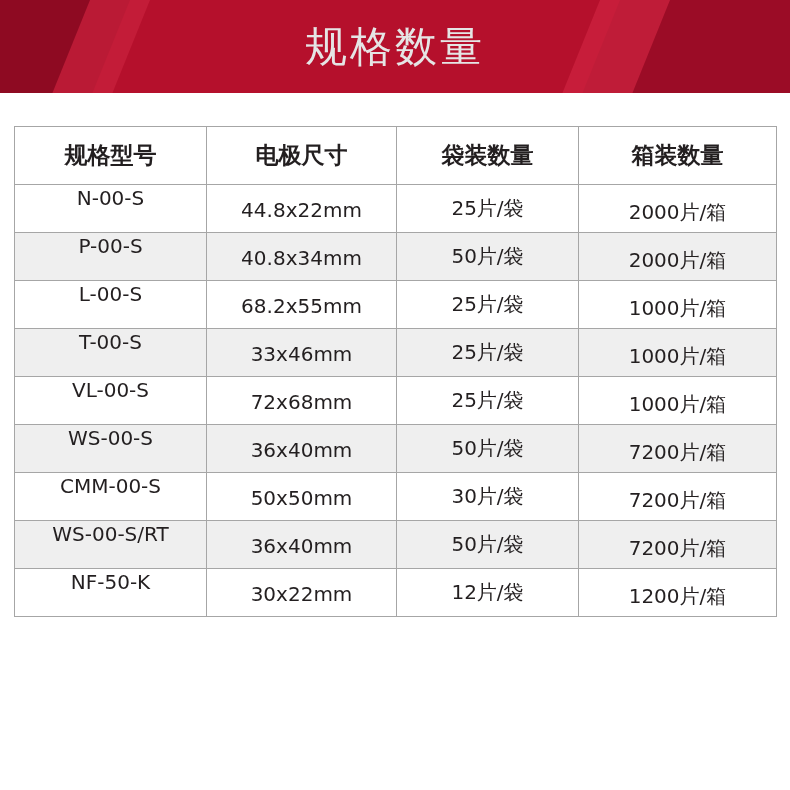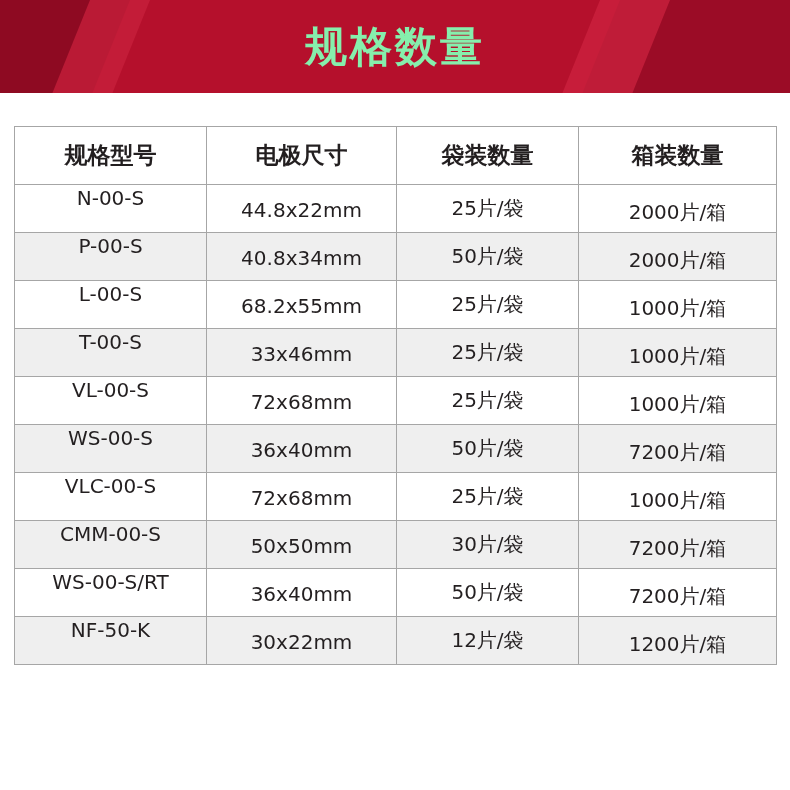--- a/index.html
+++ b/index.html
@@ -73,23 +73,23 @@
   }
   .banner-title {
     position: absolute;
     left: 0;
     top: 0;
     width: 790px;
     height: 93px;
     display: flex;
     align-items: center;
     justify-content: center;
-    color: #86efac;
+    color: #e5e5e5;
     font-size: 42px;
-    font-weight: bold;
+    font-weight: normal;
     letter-spacing: 3px;
     font-family: "DejaVu Sans", "Liberation Sans", sans-serif;
   }
 
   
   .table-wrap {
     position: absolute;
     left: 14px;
     top: 126px;
     width: 762px;
@@ -194,26 +194,20 @@
           <td class="c2">25片/袋</td>
           <td class="c3">1000片/箱</td>
         </tr>
         <tr>
           <td class="c0">WS-00-S</td>
           <td class="c1">36x40mm</td>
           <td class="c2">50片/袋</td>
           <td class="c3">7200片/箱</td>
         </tr>
         <tr>
-          <td class="c0">VLC-00-S</td>
-          <td class="c1">72x68mm</td>
-          <td class="c2">25片/袋</td>
-          <td class="c3">1000片/箱</td>
-        </tr>
-        <tr>
           <td class="c0">CMM-00-S</td>
           <td class="c1">50x50mm</td>
           <td class="c2">30片/袋</td>
           <td class="c3">7200片/箱</td>
         </tr>
         <tr>
           <td class="c0">WS-00-S/RT</td>
           <td class="c1">36x40mm</td>
           <td class="c2">50片/袋</td>
           <td class="c3">7200片/箱</td>

